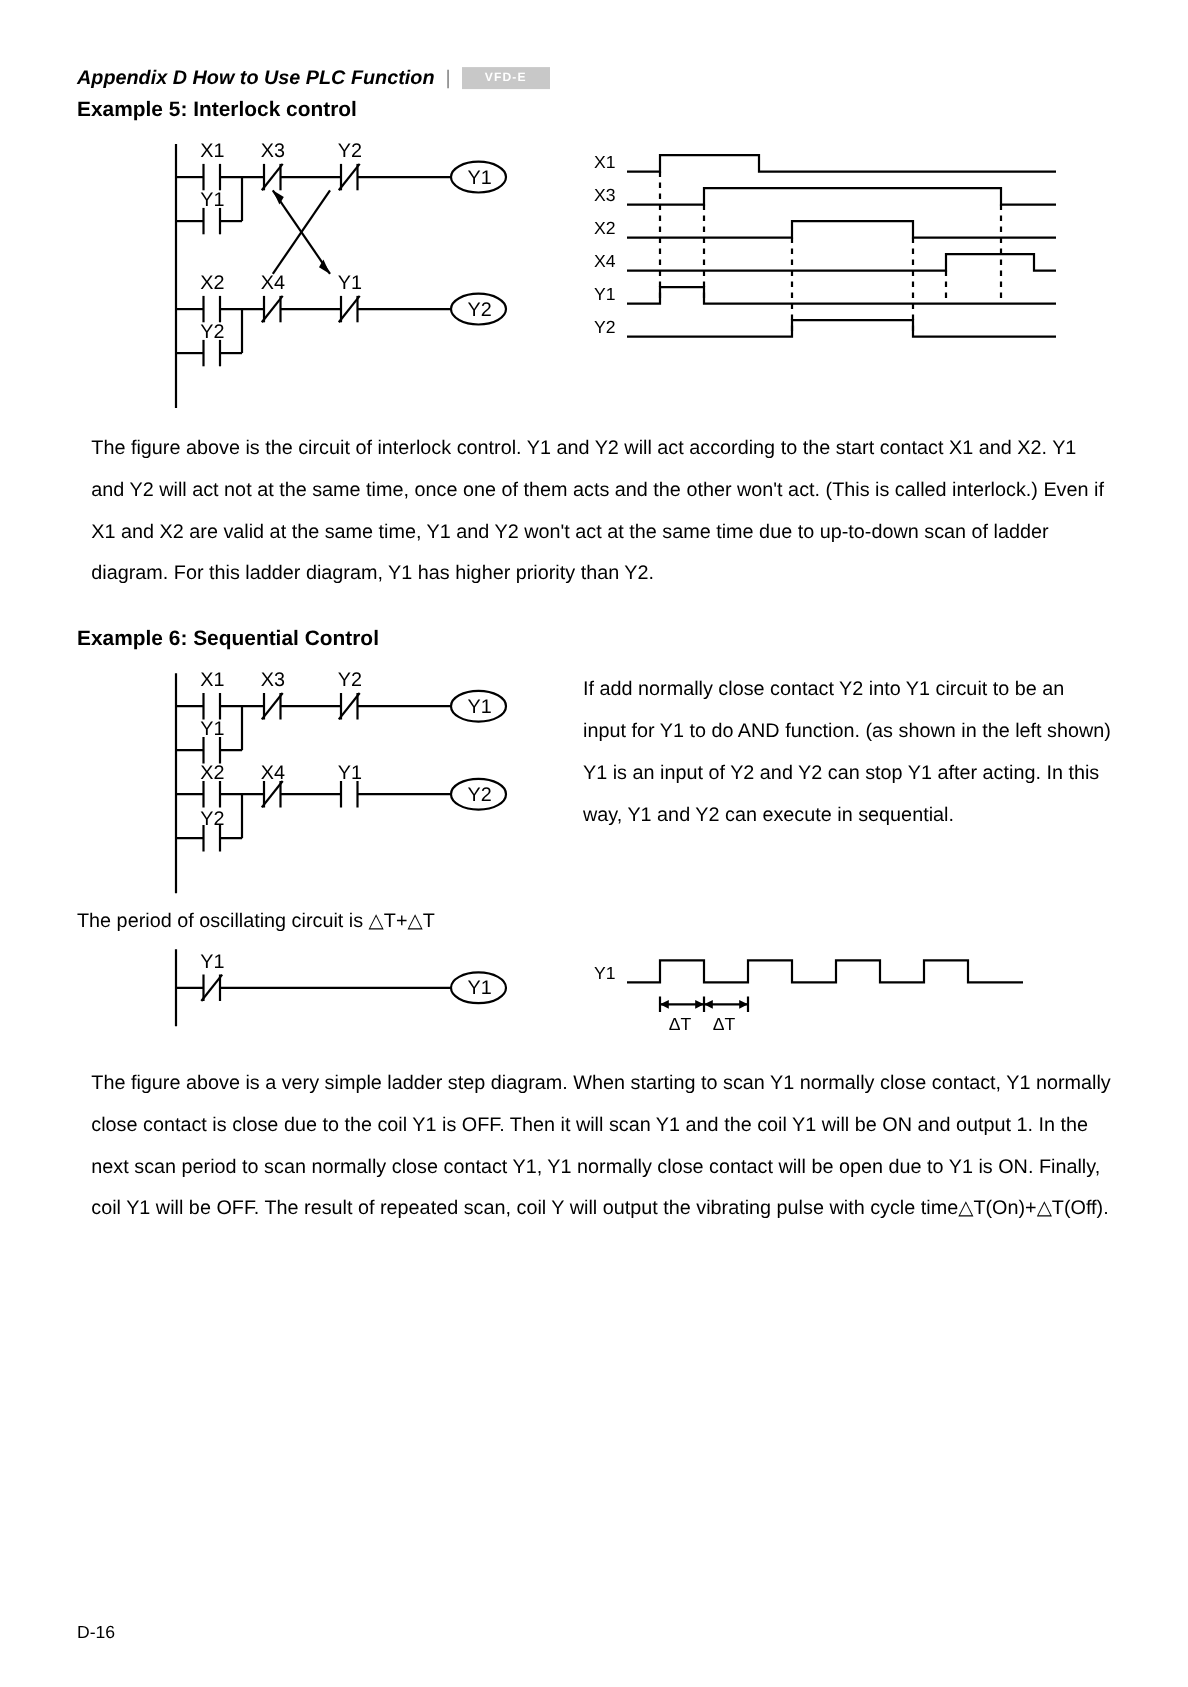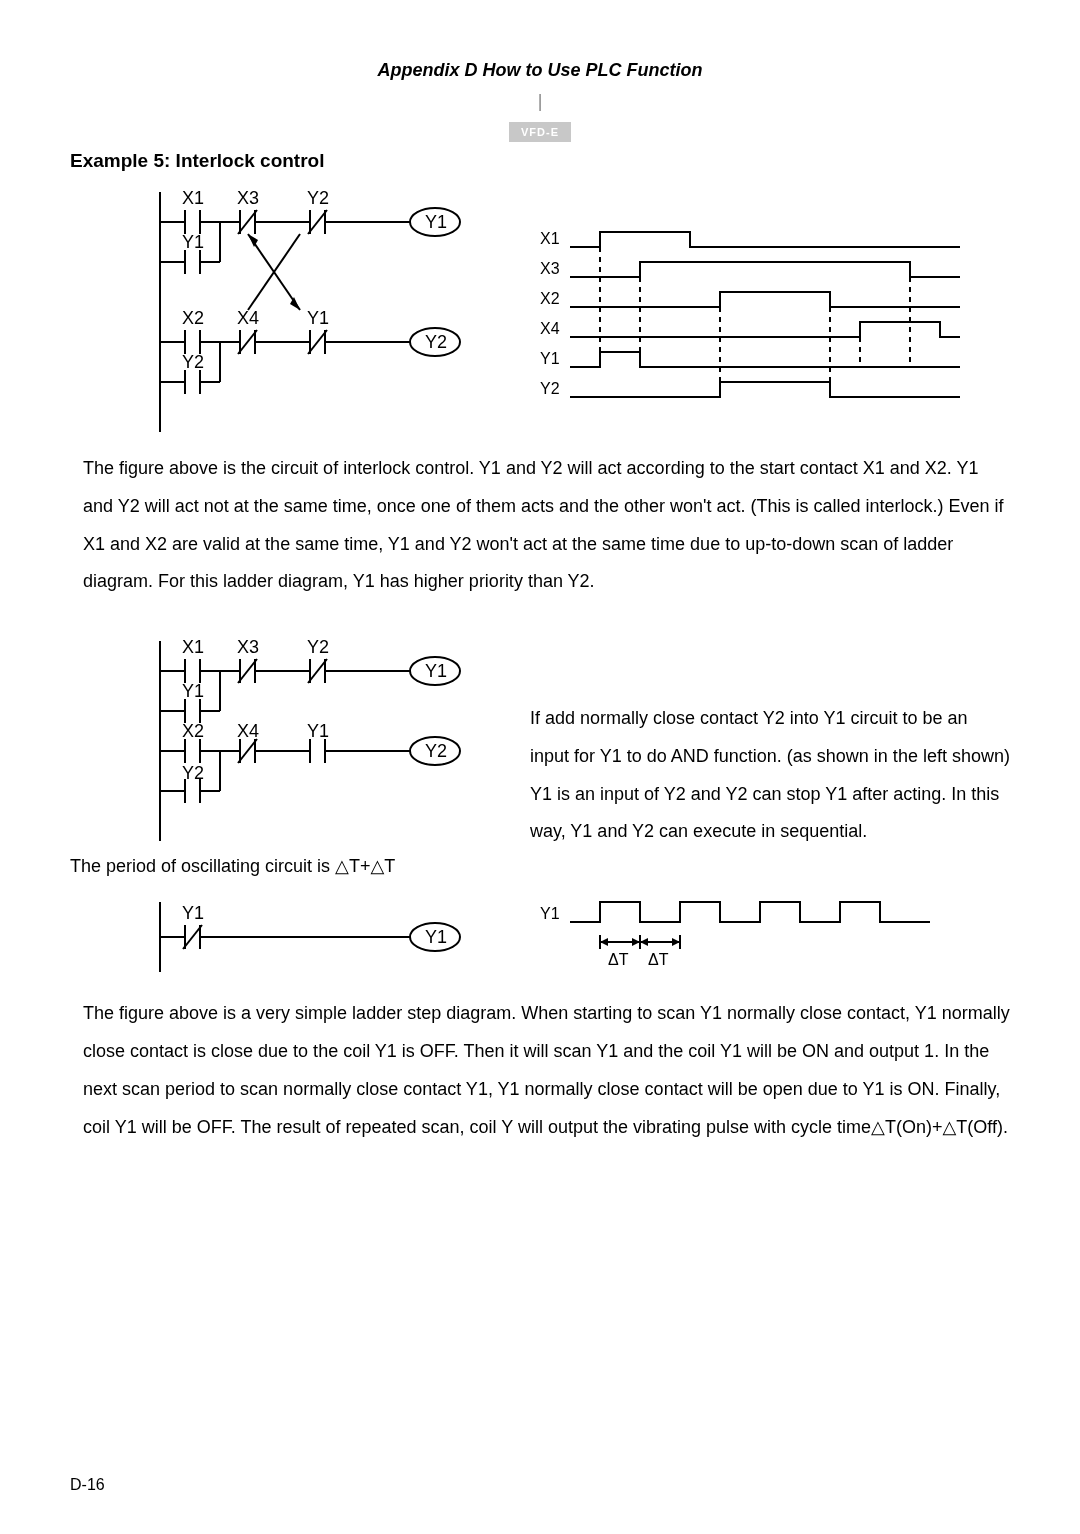--- a/index.html
+++ b/index.html
@@ -14,52 +14,51 @@
     padding: 60px 70px 40px 70px;
     box-sizing: border-box;
     min-height: 1534px;
     position: relative;
   }
   .header-line {
     display: flex;
     align-items: center;
     gap: 10px;
     margin-bottom: 6px;
-    flex-direction: column;
   }
   .appendix-title {
     font-weight: bold;
     font-style: italic;
     font-size: 18px;
   }
   .header-sep {
     font-size: 18px;
     color: #888;
   }
   .logo-box {
-    width: 62px;
+    width: 80px;
     height: 20px;
     background: #c8c8c8;
     display: inline-flex;
     align-items: center;
     justify-content: center;
     font-size: 11px;
     font-weight: bold;
     color: #fff;
     letter-spacing: 1px;
   }
   .example-title {
     font-weight: bold;
     font-size: 19px;
     margin: 8px 0 10px 0;
   }
   .row {
     display: flex;
     gap: 30px;
-    align-items: flex-end;
+    align-items: flex-start;
   }
   .indent-block {
     margin-left: 50px;
     margin-right: 20px;
   }
   .para {
     font-size: 18px;
     line-height: 2.1;
     margin: 18px 0 30px 13px;
   }
@@ -202,20 +201,21 @@
           <text x="10" y="122">X4</text>
           <text x="10" y="152">Y1</text>
           <text x="10" y="182">Y2</text>
         </g>
       </svg>
     </div>
   </div>
 
   <div class="para indent-block">The figure above is the circuit of interlock control. Y1 and Y2 will act according to the start contact X1 and X2. Y1 and Y2 will act not at the same time, once one of them acts and the other won't act. (This is called interlock.) Even if X1 and X2 are valid at the same time, Y1 and Y2 won't act at the same time due to up-to-down scan of ladder diagram. For this ladder diagram, Y1 has higher priority than Y2.</div>
 
+  <div class="example-title">Example 6: Sequential Control</div>
 
   <div class="row">
     <div class="svg-wrap" style="margin-left:70px;">
       <svg width="360" height="220" viewBox="0 0 360 220">
         <g stroke="#000" stroke-width="2" fill="none">
           <line x1="20" y1="10" x2="20" y2="210"></line>
 
           <line x1="20" y1="40" x2="45" y2="40"></line>
           <line x1="45" y1="28" x2="45" y2="52"></line>
             <line x1="60" y1="28" x2="60" y2="52"></line>

